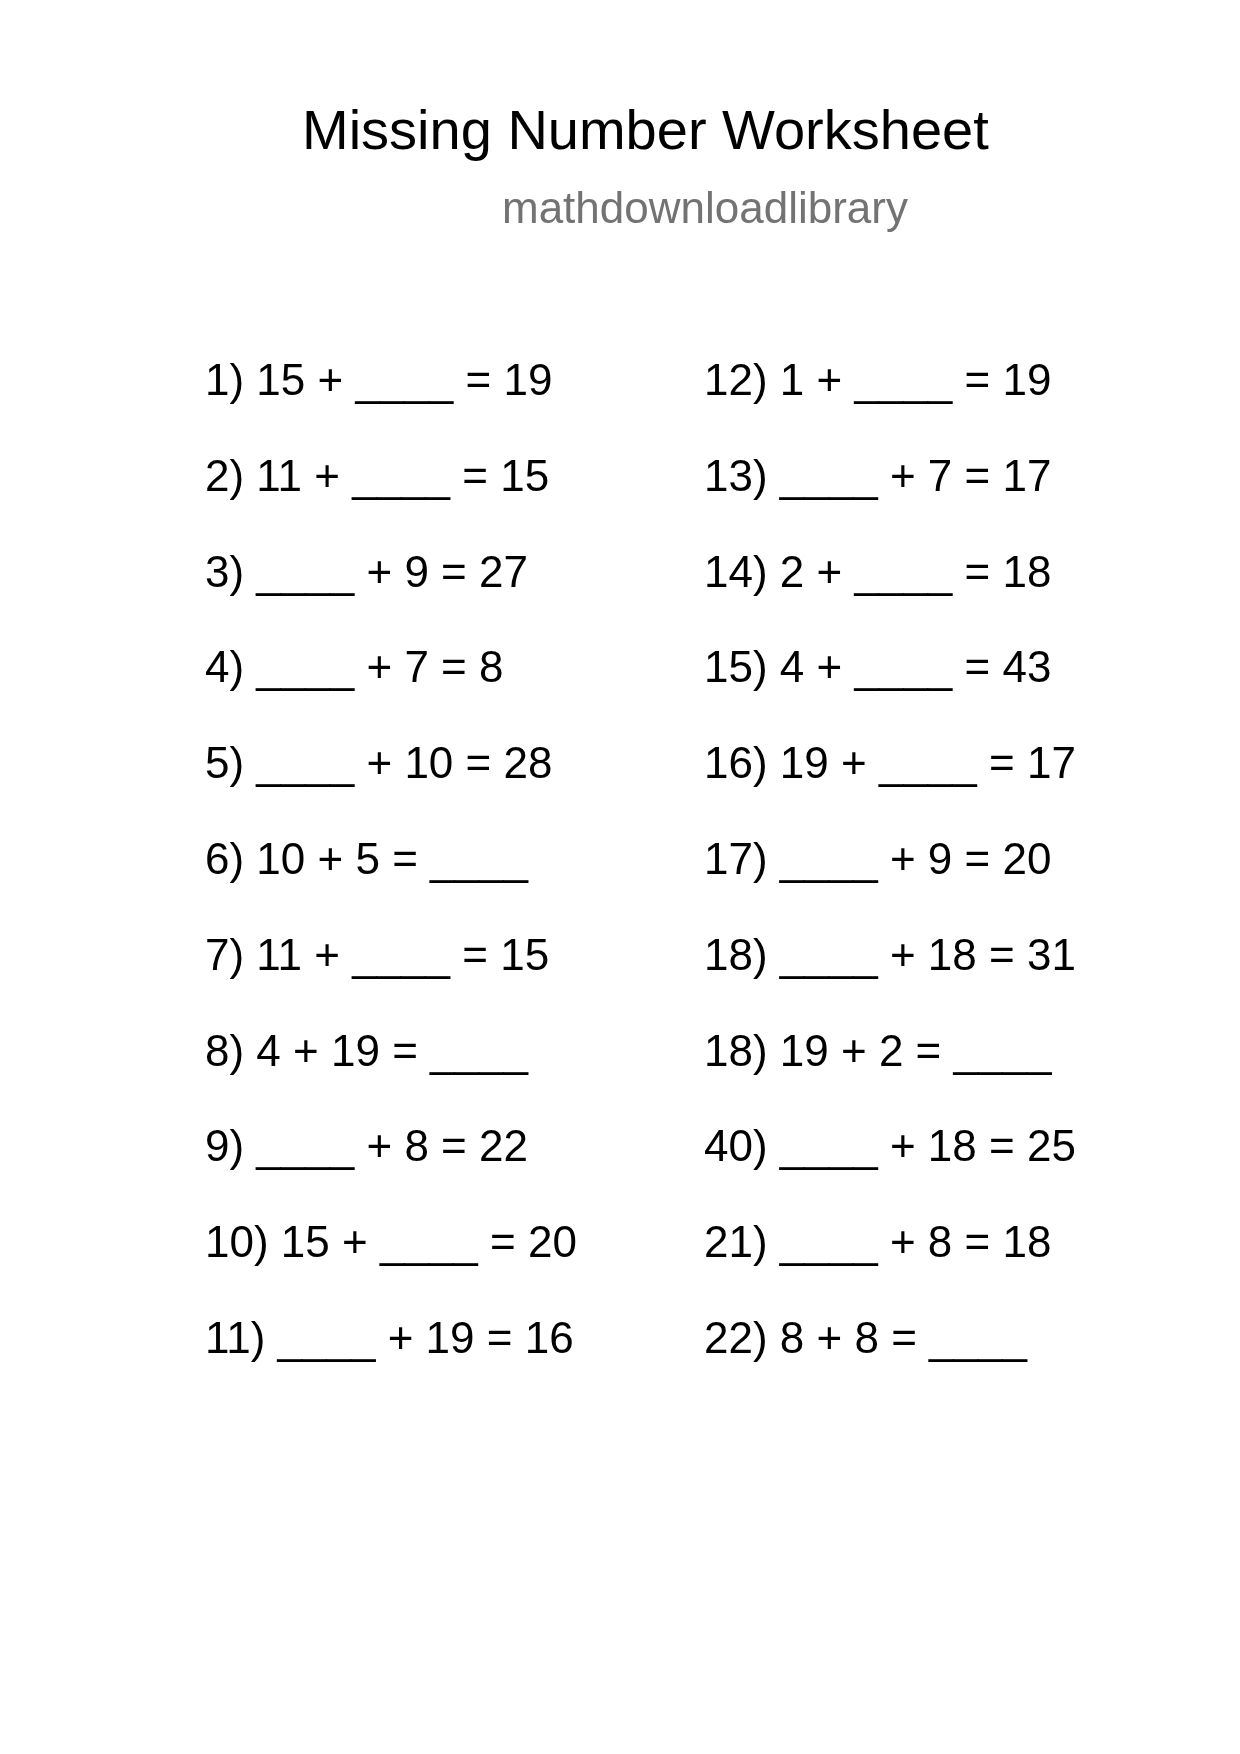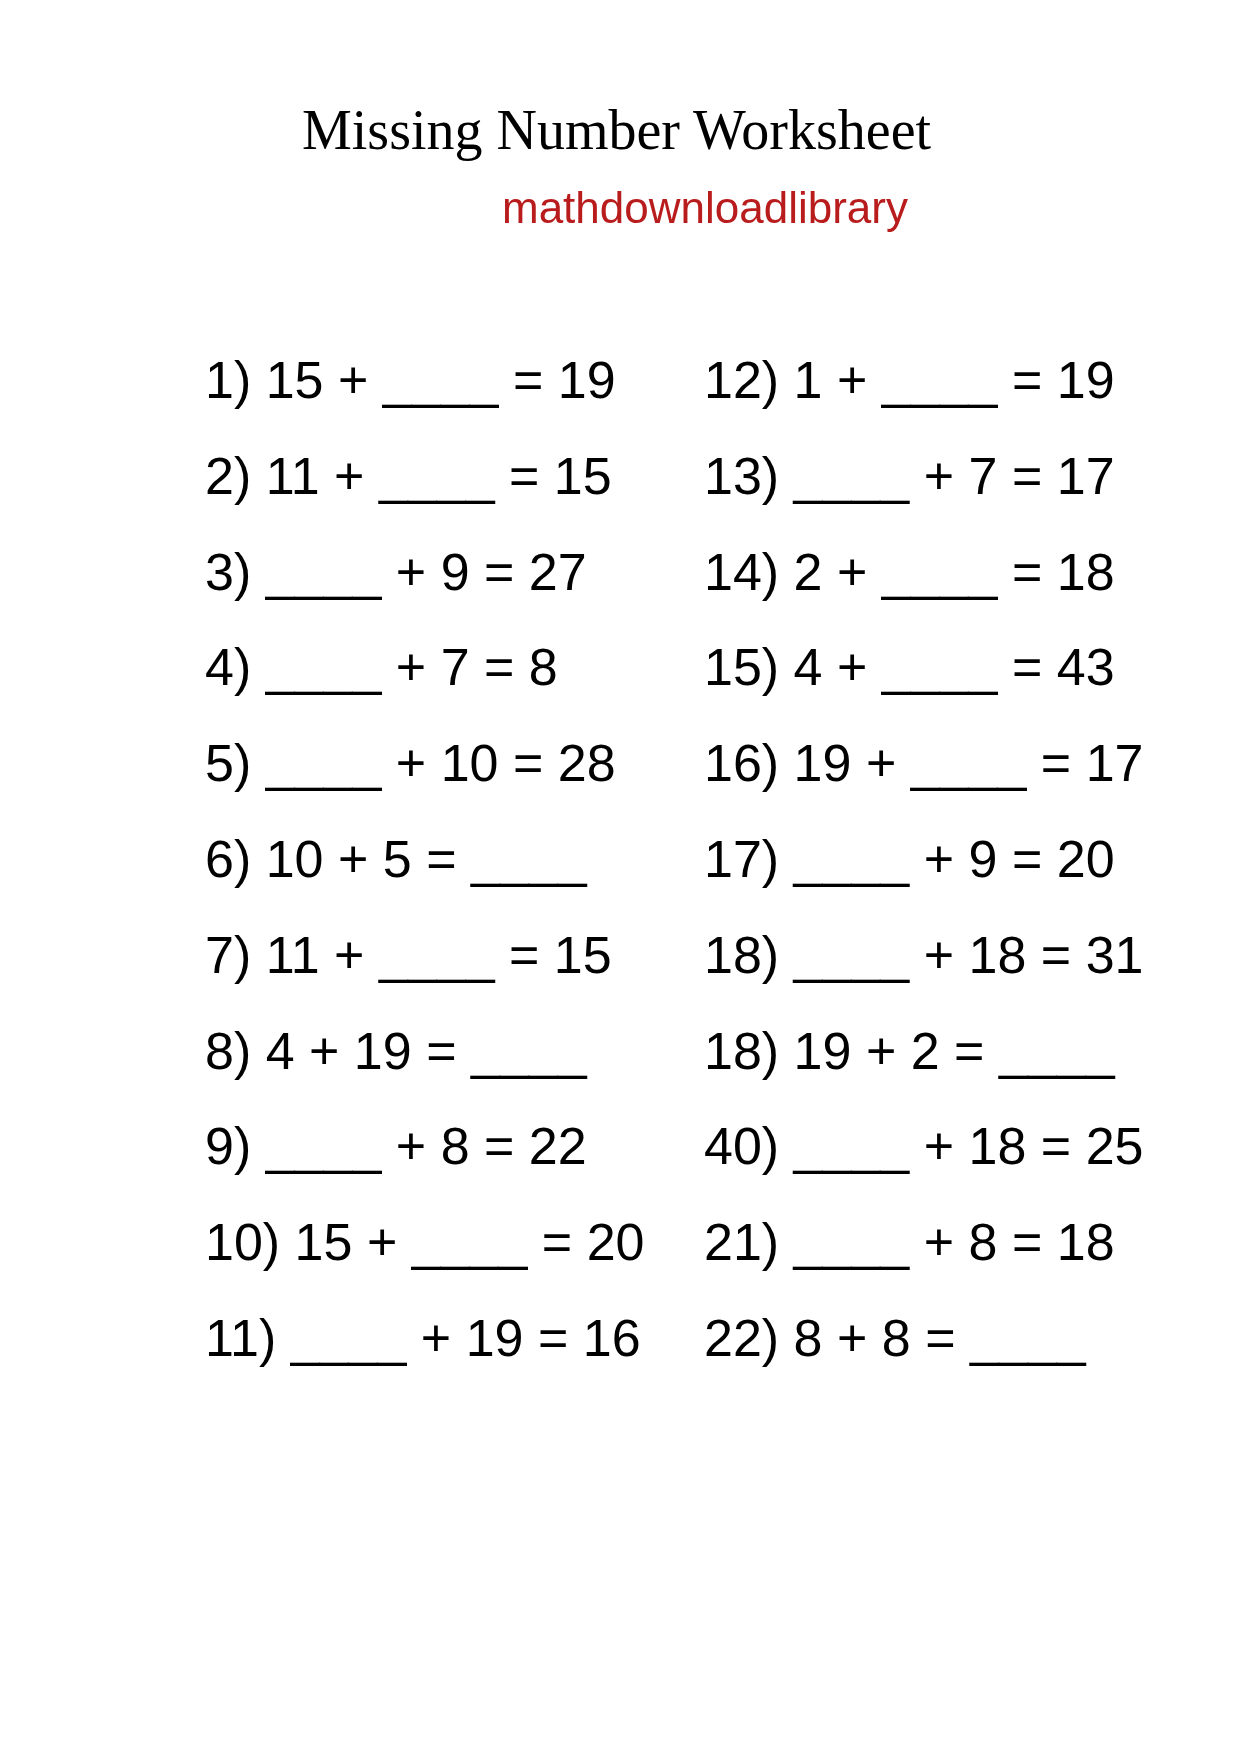--- a/index.html
+++ b/index.html
@@ -16,41 +16,40 @@
       color: #000000;
     }
     .title {
       position: absolute;
       left: 302px;
       top: 94px;
       font-size: 56px;
       line-height: 72px;
       white-space: nowrap;
       color: #000000;
-      font-family: Liberation Serif, serif;
     }
     .subtitle {
       position: absolute;
       left: 502px;
       top: 180px;
       font-size: 44px;
       line-height: 56px;
       white-space: nowrap;
-      color: #b91c1c;
+      color: #737373;
     }
     .column {
       position: absolute;
       top: 0;
     }
     .col-left { left: 205px; }
     .col-right { left: 704px; }
     .problem {
       position: absolute;
       left: 0;
-      font-size: 52px;
+      font-size: 44px;
       line-height: 56px;
       white-space: nowrap;
       color: #000000;
     }
   </style>
 </head>
 <body>
 
 <div>
   <div class="title">Missing Number Worksheet</div>

